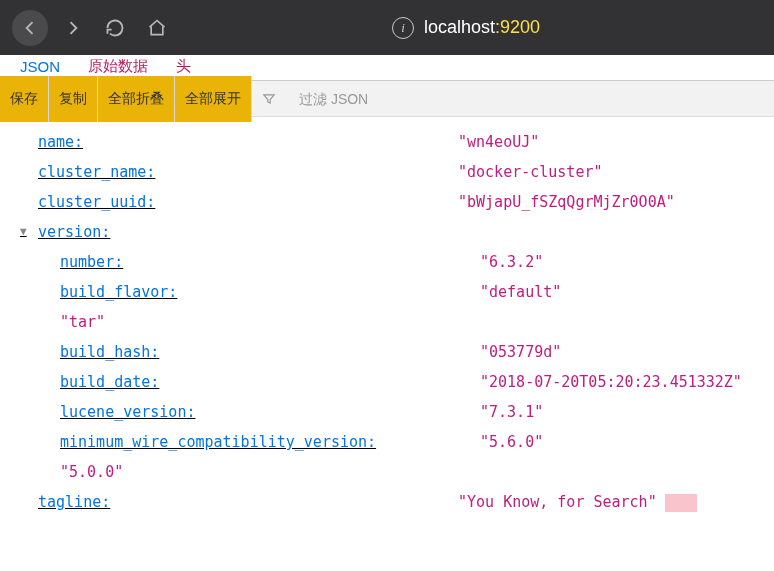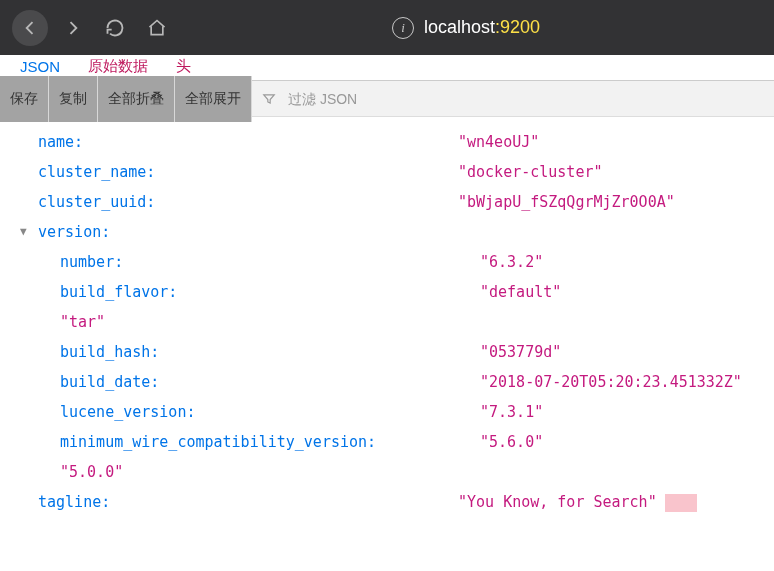--- a/index.html
+++ b/index.html
@@ -12,30 +12,30 @@
     .url-bar { flex: 0 0 auto; margin-left: 210px; display: flex; align-items: center; gap: 10px; color: #fff; font-size: 18px; }
     .info-icon { width: 22px; height: 22px; border: 1.5px solid #c8c8c8; border-radius: 50%; display: inline-flex; align-items: center; justify-content: center; color: #c8c8c8; font-size: 13px; font-family: Georgia, serif; font-style: italic; }
     .url-host { color: #fff; font-weight: 400; }
     .url-port { color: #fde047; }
     
     .tabs-row { display: flex; align-items: center; border-bottom: 1px solid #ccc; height: 26px; padding: 0 6px; }
     .tab { padding: 8px 14px; font-size: 15px; color: #be185d; border-bottom: 3px solid transparent; }
     .tab.active { color: #0074e8; border-bottom-color: #0074e8; }
     
     .toolbar-row { display: flex; align-items: center; height: 36px; border-bottom: 1px solid #ddd; background: #f2f2f2; }
-    .tbtn { padding: 14px 10px; font-size: 14px; color: #333; border-right: 1px solid #d8d8d8; background: #a3a3a3; }
-    .filter-wrap { display: flex; align-items: center; padding: 0 10px; gap: 12px; color: #999; font-size: 14px; }
+    .tbtn { padding: 14px 10px; font-size: 14px; color: #333; border-right: 1px solid #d8d8d8; background: #eab308; }
+    .filter-wrap { display: flex; align-items: center; padding: 0 10px; gap: 23px; color: #999; font-size: 14px; }
     .filter-icon svg { width: 14px; height: 14px; display: block; }
     .filter-input { border: none; background: transparent; font-size: 14px; outline: none; width: 120px; color: #333; }
     .filter-input::placeholder { color: #999; }
     
     .json-viewer { padding: 10px 16px; font-family: "Menlo", "Consolas", monospace; font-size: 15px; line-height: 2; }
     .row { display: flex; }
     .key { color: #0074e8; }
-    .key-col { width: 420px; flex: 0 0 420px; display: flex; align-items: center; }
+    .key-col { width: 420px; flex: 0 0 420px; display: flex; align-items: center; text-decoration: underline; }
     .val-col { flex: 1; }
     .string { color: #c41a7f; }
     .bool { color: #2e8b2e; }
     .indent1 { padding-left: 22px; }
     .indent2 { padding-left: 44px; justify-content: space-between; }
     .expand-toggle { width: 14px; display: inline-block; color: #888; font-size: 11px; margin-right: 4px; user-select: none; }
     .row .expand-toggle { margin-left: -18px; }
     .pink-block { display: inline-block; width: 32px; height: 18px; background: #f9c4cc; vertical-align: middle; margin-left: 8px; }
   </style>
 </head>

